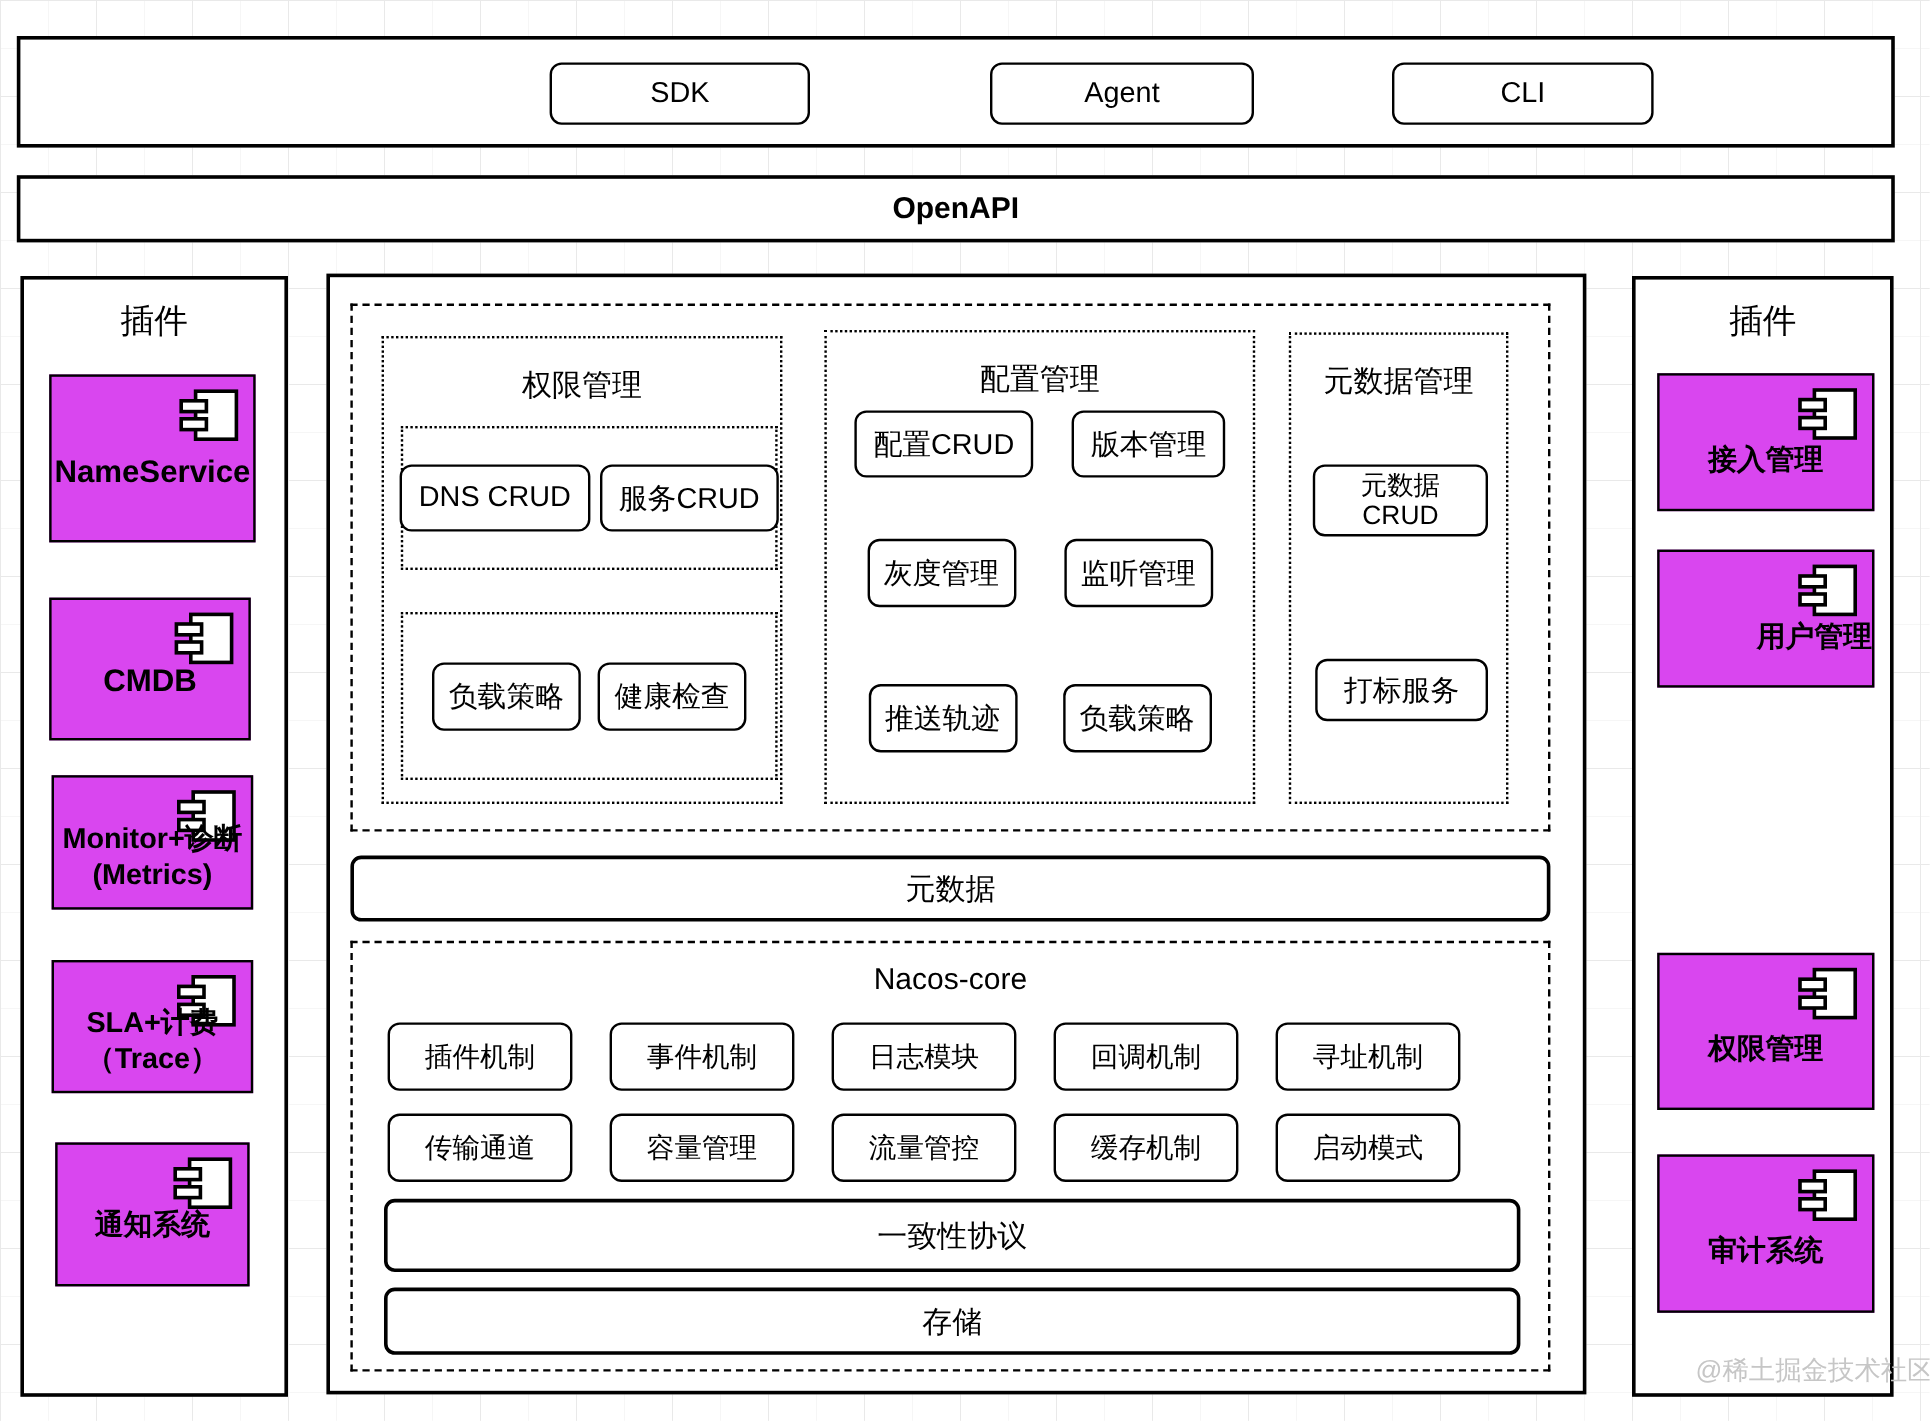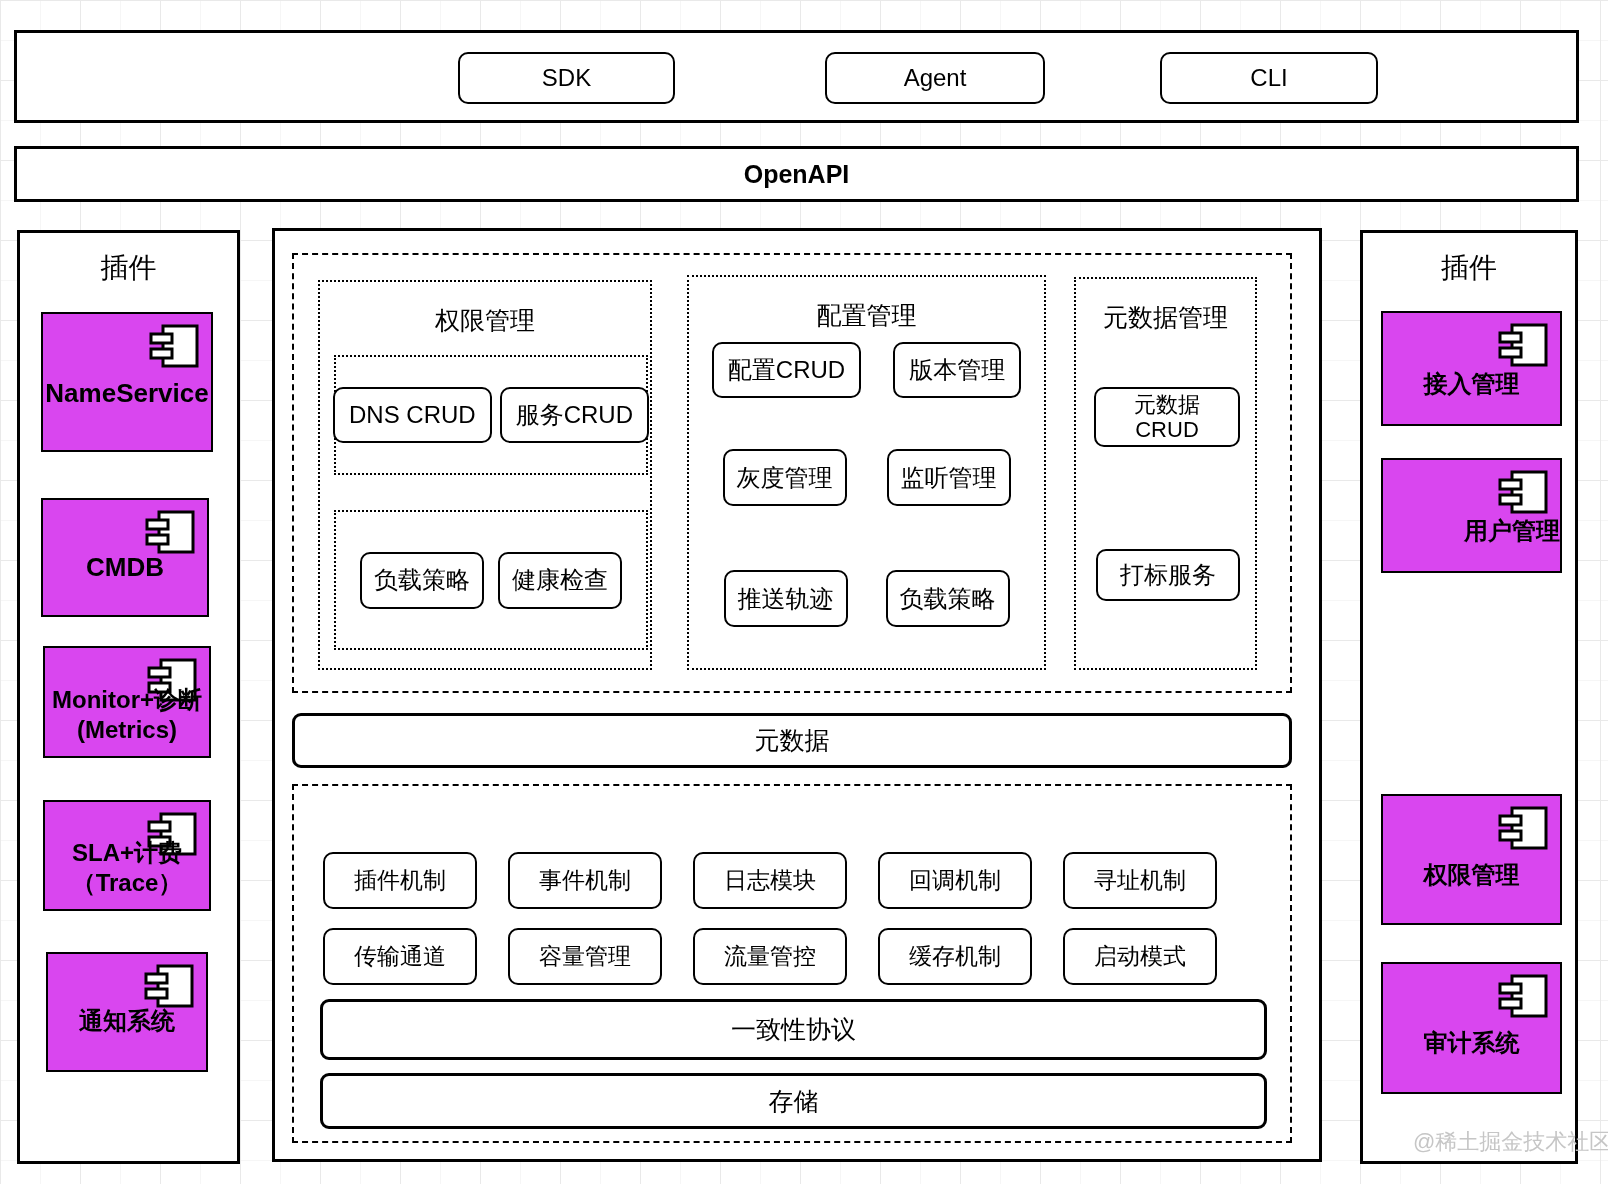--- a/index.html
+++ b/index.html
@@ -161,20 +161,21 @@
 CRUD</div>
         <div class="btn abs" style="left:20px;top:270px;width:144px;height:52px;">打标服务</div>
       </div>
     </div>
 
     <div class="abs bar" style="left:17px;top:482px;width:1000px;height:55px;">
       <span>元数据</span>
     </div>
 
     <div class="abs dashed" style="left:17px;top:553px;width:1000px;height:359px;">
+      <div class="section-title" style="top:16px;">Nacos-core</div>
 
       <div class="core-row" style="top:66px;">
         <div class="btn">插件机制</div>
         <div class="btn">事件机制</div>
         <div class="btn">日志模块</div>
         <div class="btn">回调机制</div>
         <div class="btn">寻址机制</div>
       </div>
 
       <div class="core-row" style="top:142px;">

